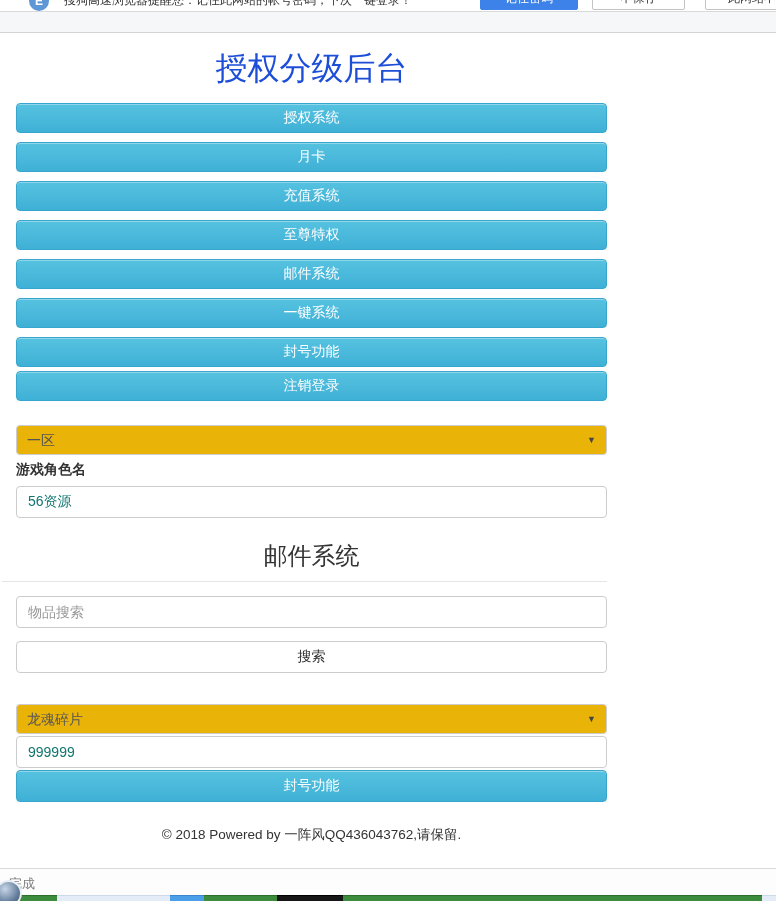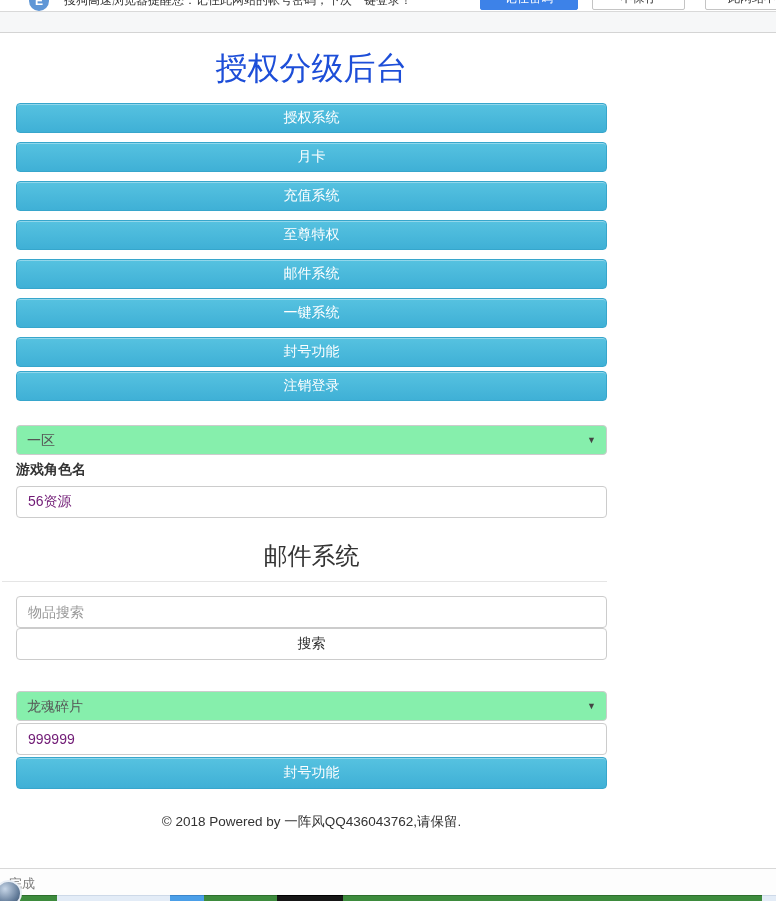--- a/index.html
+++ b/index.html
@@ -76,57 +76,57 @@
     border-radius: 4px;
     box-shadow: inset 0 1px 0 rgba(255,255,255,0.35);
     color: #ffffff; font-size: 14px; text-align: center;
     cursor: pointer; font-family: inherit;
   }
   .btn-cyan.tight { margin-bottom: 4px; }
 
   .select-wrap {
     position: relative; width: 100%; height: 30px;
     margin-top: 24px;
-    background: #86efac; border: 1px solid #ccc; border-radius: 4px;
+    background: #eab308; border: 1px solid #ccc; border-radius: 4px;
     font-size: 14px; color: #555;
     line-height: 28px; padding: 0 10px;
     cursor: pointer;
   }
   .select-arrow {
     position: absolute; right: 10px; top: 0;
     font-size: 9px; color: #444; line-height: 28px;
   }
   .role-label {
     display: block; text-align: left;
     font-size: 14px; font-weight: bold; color: #333;
     margin: 6px 0 7px 0;
   }
   .text-input {
     display: block; width: 100%; height: 32px;
     border: 1px solid #ccc; border-radius: 4px;
-    padding: 0 11px; font-size: 14px; color: #701a75;
+    padding: 0 11px; font-size: 14px; color: #0f766e;
     font-family: inherit; background: #fff;
   }
   .text-input::placeholder { color: #999; }
 
   .section-title {
     font-size: 24px; font-weight: 500; color: #333;
     text-align: center; margin: 22px 0 0 0;
   }
   .section-divider {
     border: none; border-top: 1px solid #e5e5e5;
     margin: 9px 0 0 -14px; width: 605px;
   }
   .mt26 { margin-top: 14px; }
   .mt17 { margin-top: 17px; }
   .mt2  { margin-top: 2px; }
 
   .btn-default {
     display: block; width: 100%; height: 32px;
-    margin-top: 0;
+    margin-top: 13px;
     background: #ffffff; border: 1px solid #ccc; border-radius: 4px;
     color: #333; font-size: 14px; text-align: center;
     cursor: pointer; font-family: inherit;
   }
   .btn-send { height: 32px; margin-top: 2px; margin-bottom: 0; }
 
   .footer {
     text-align: center; font-size: 13.5px; color: #333;
     margin-top: 24px;
   }

